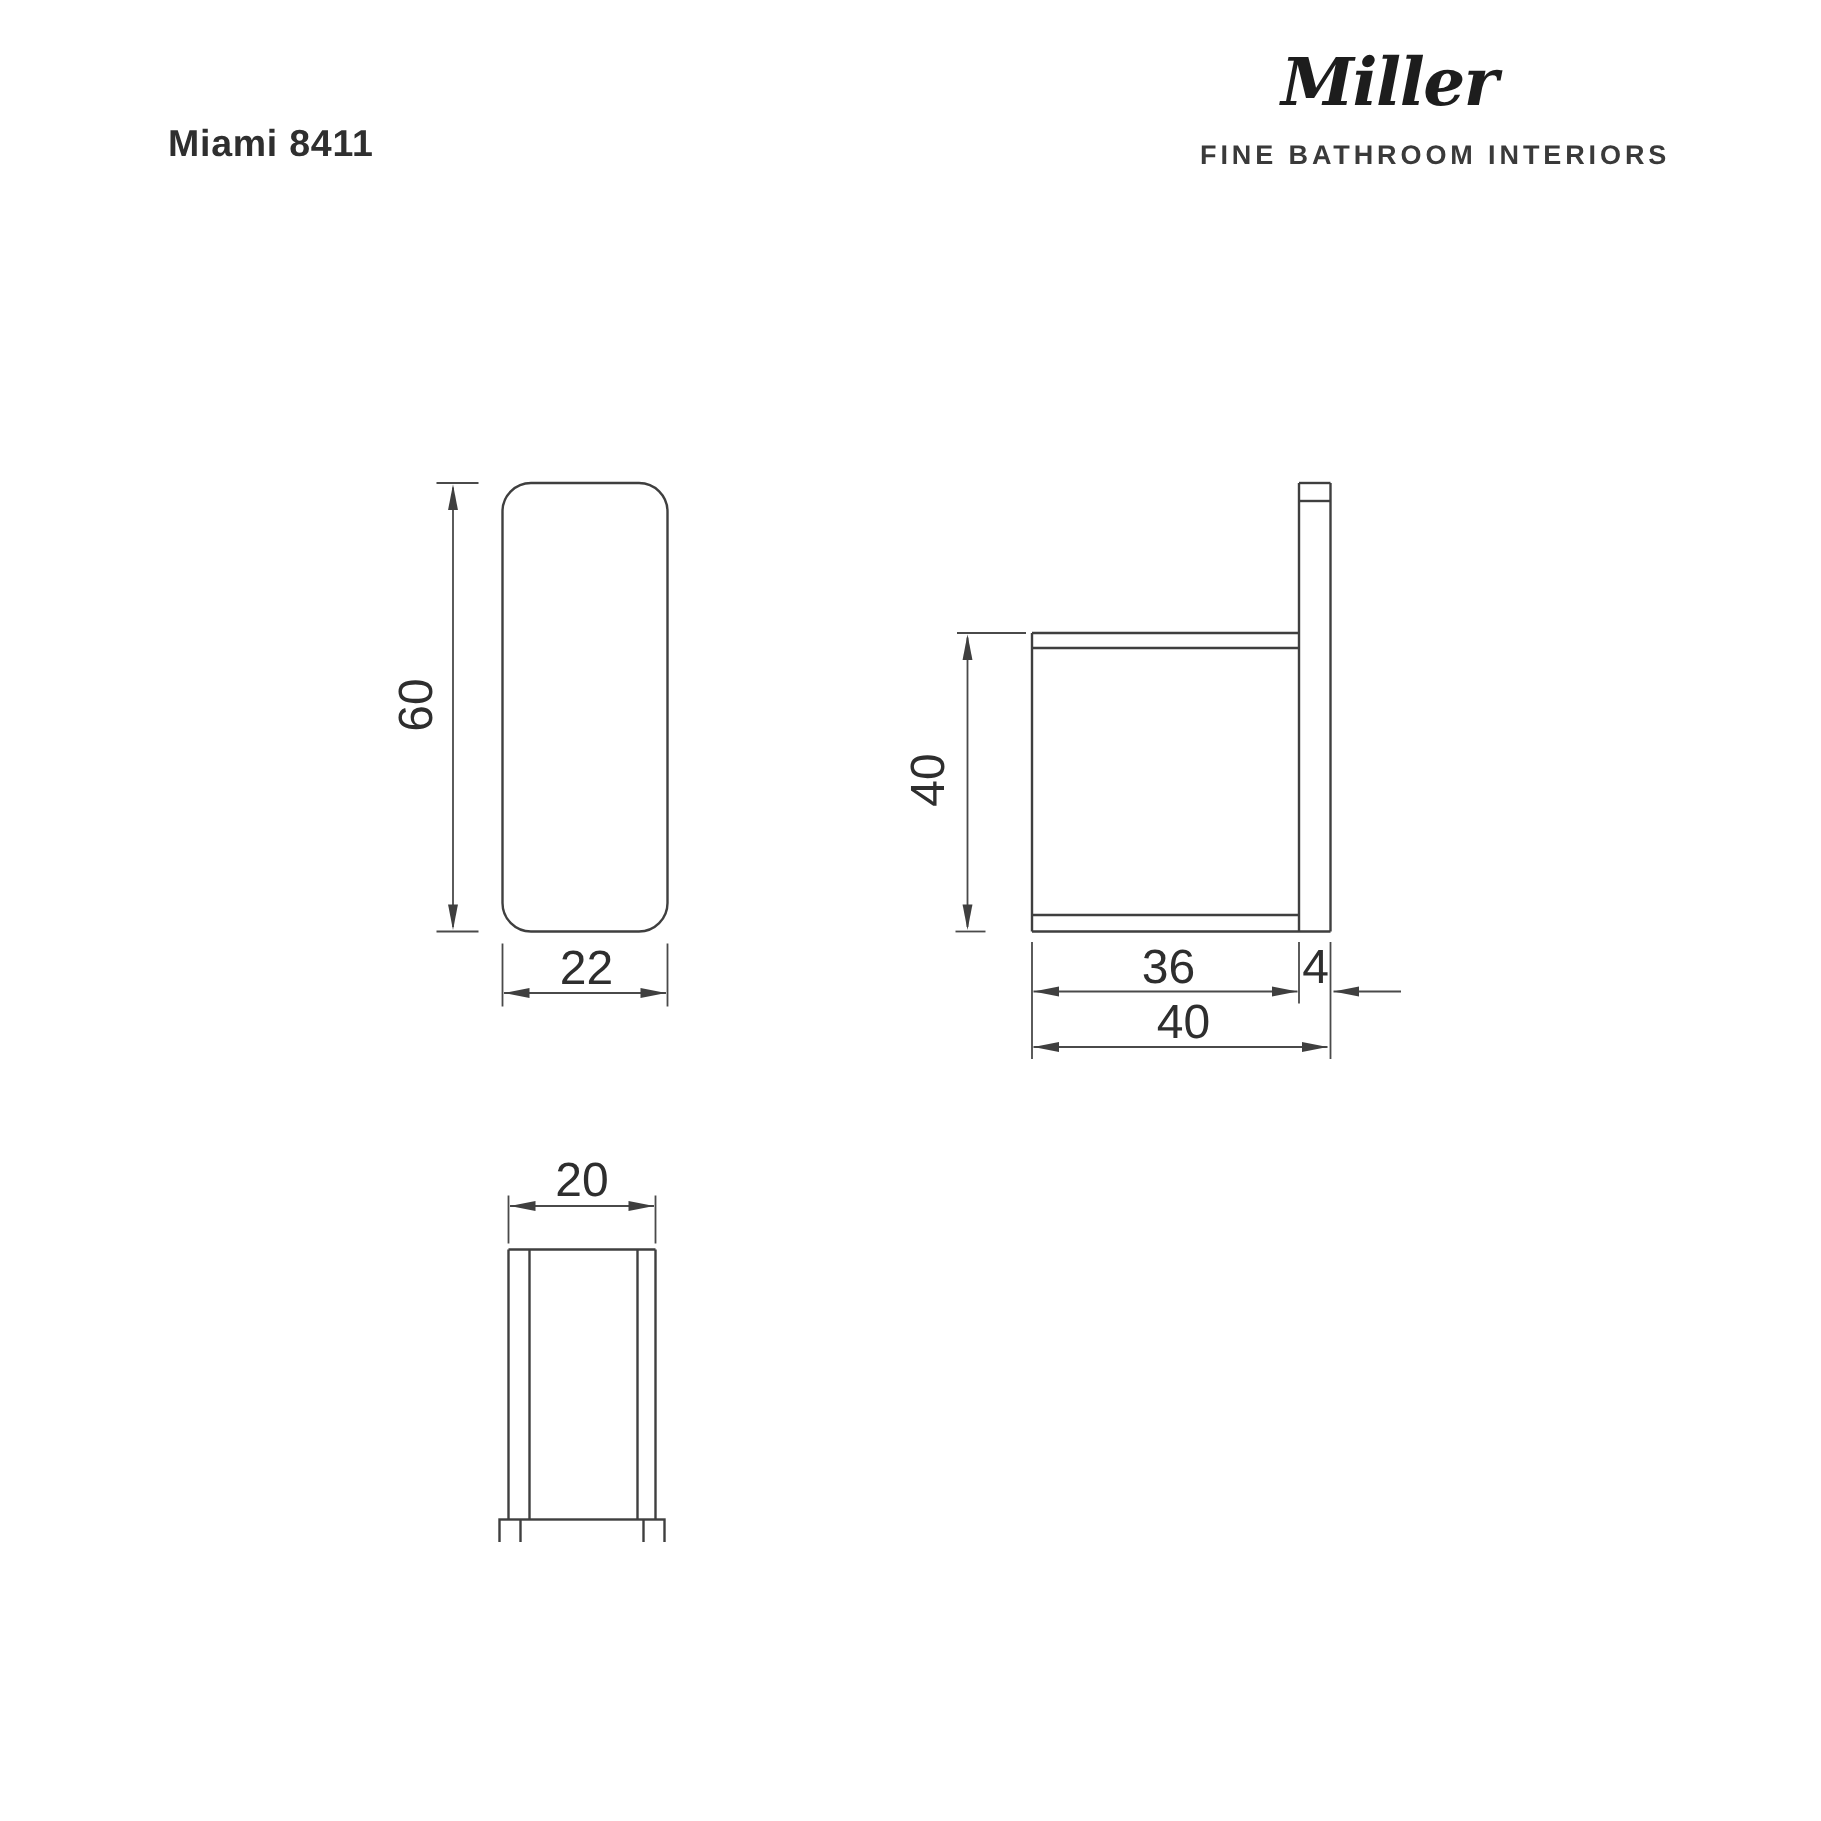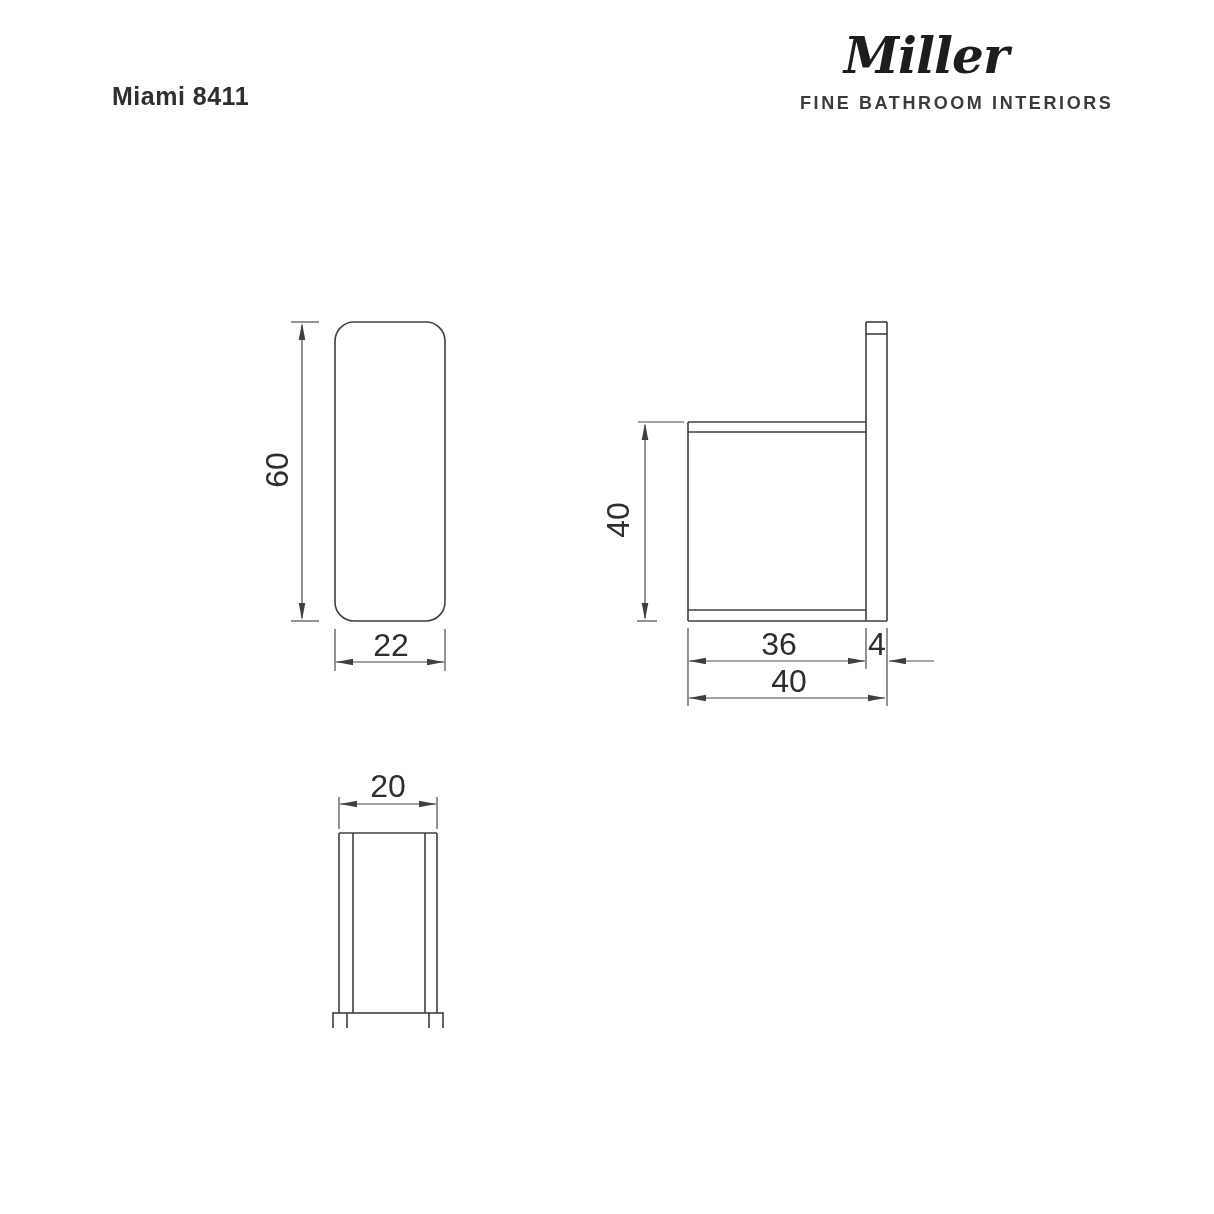--- a/index.html
+++ b/index.html
@@ -29,21 +29,21 @@
     position: absolute;
     left: 800px;
     top: 22px;
     width: 252px;
     text-align: center;
   }
   .logo-script {
     font-family: "DejaVu Serif", serif;
     font-style: italic;
     font-weight: bold;
-    font-size: 50px;
+    font-size: 44px;
     line-height: 68px;
     color: #1d1d1d;
     letter-spacing: -1px;
     white-space: nowrap;
   }
   .logo-tagline {
     margin-top: 3px;
     font-size: 18px;
     font-weight: bold;
     letter-spacing: 2.6px;

